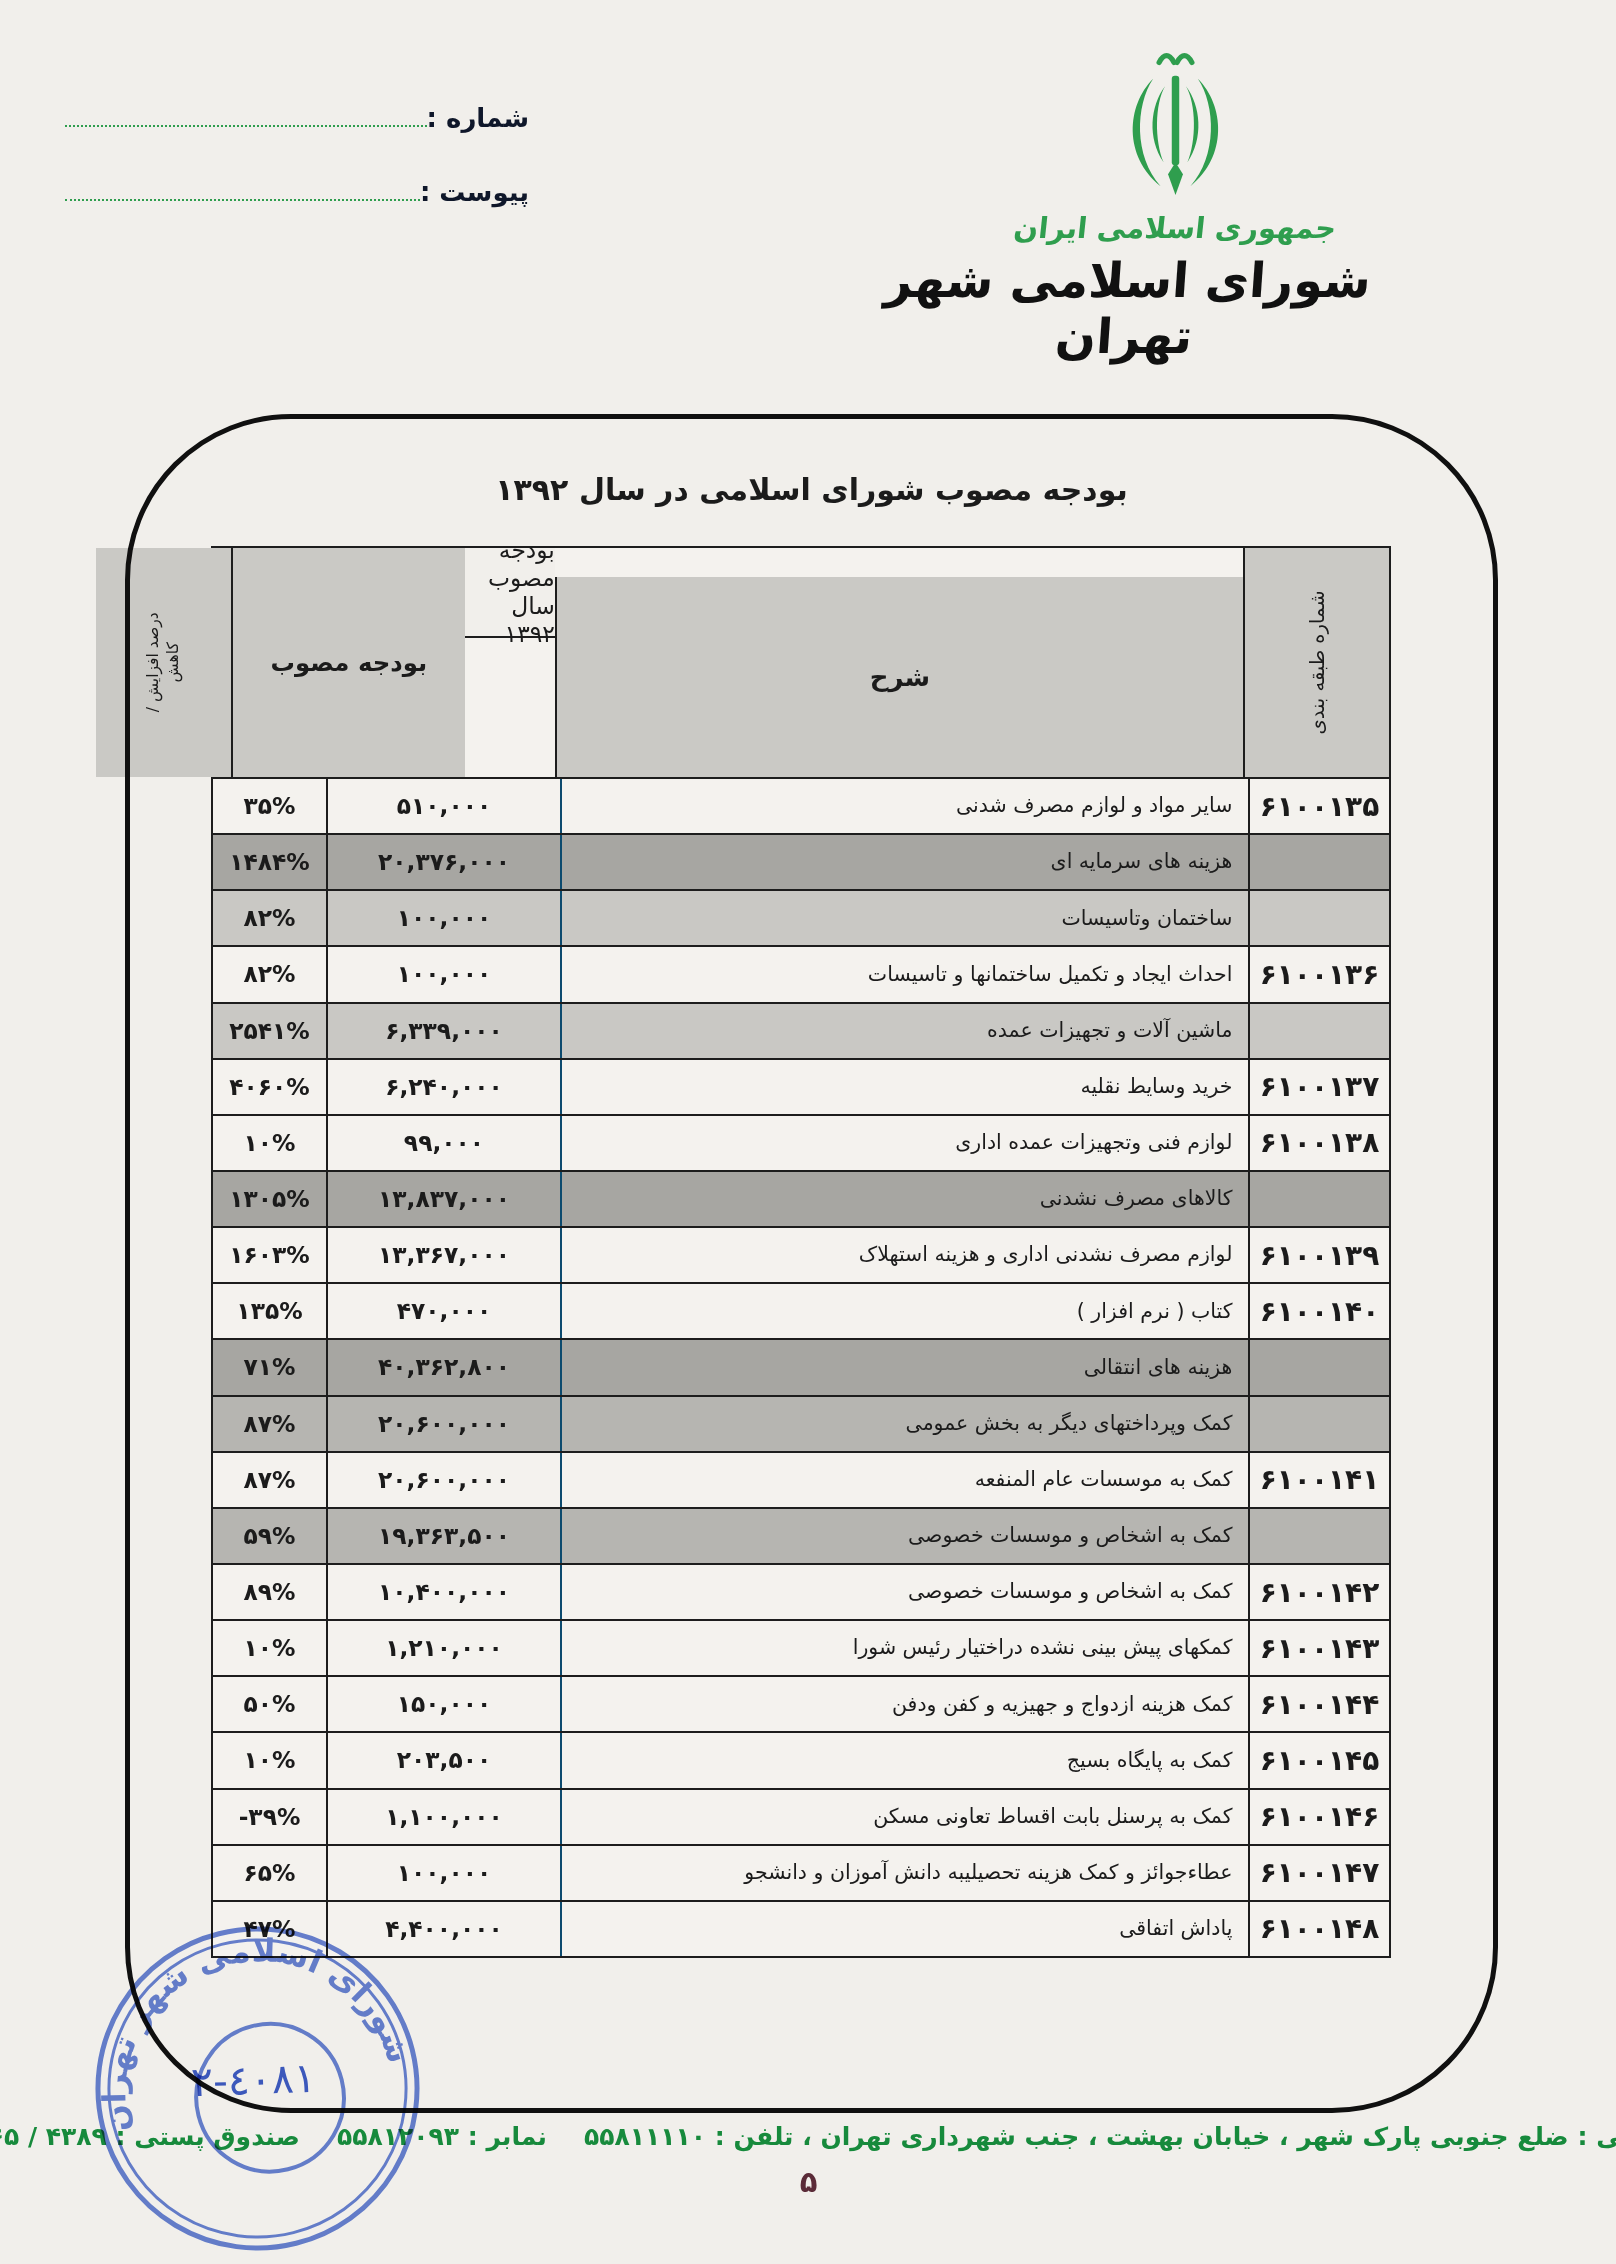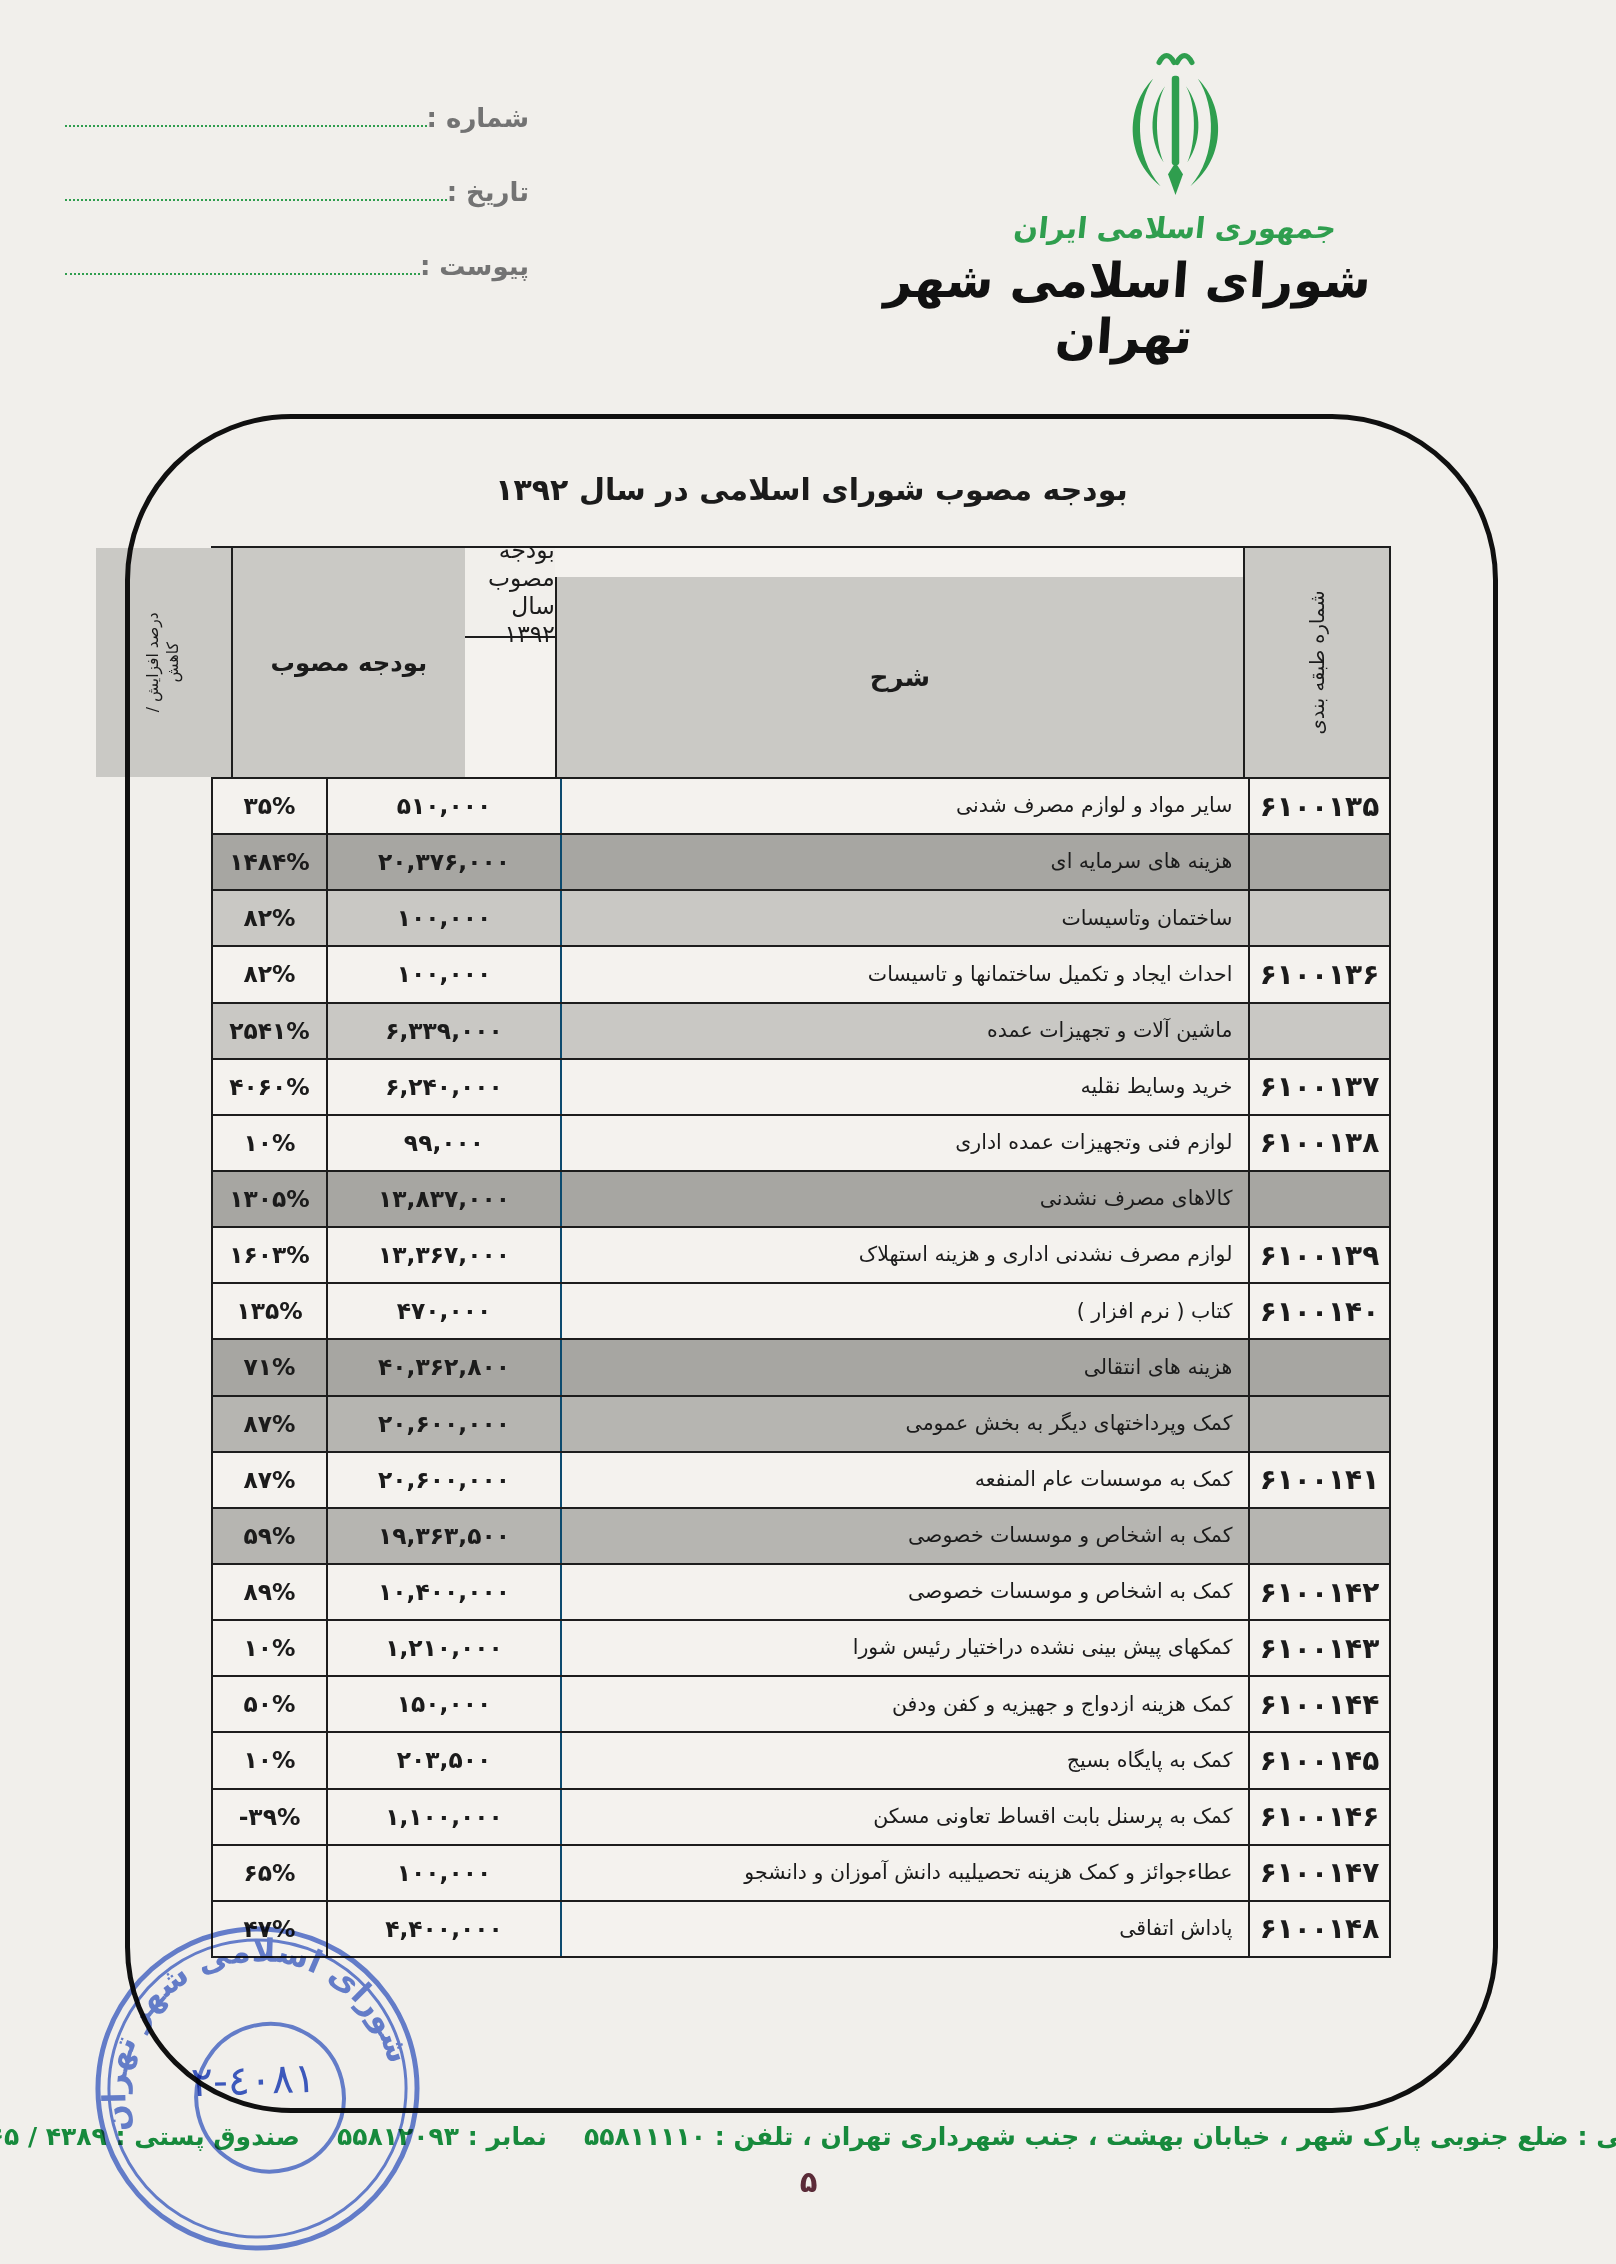--- a/index.html
+++ b/index.html
@@ -13,21 +13,21 @@
   }
 
   
   .lh-fields{
     position:absolute;left:57px;top:86px;width:478px;
     display:flex;flex-direction:column;gap:29px;
     direction:rtl;
   }
   .lh-field{display:flex;align-items:flex-end;height:45px;}
   .lh-label{
-    color:#737373;font-weight:bold;font-size:26px;line-height:1;
+    color:#0f172a;font-weight:bold;font-size:26px;line-height:1;
     padding-right:5.9px;white-space:nowrap;
   }
   .lh-dots{flex:1;border-bottom:2.9px dotted #2f9e4e;margin-bottom:3.9px;margin-left:7.8px;}
 
   
   .emblem{position:absolute;left:1100px;top:49px;width:151px;height:164px;}
   .republic-line{
     position:absolute;left:985px;top:211px;width:380px;
     text-align:center;color:#2f9e4e;font-weight:bold;font-size:29px;
     direction:rtl;transform:skewX(-6deg);
@@ -121,24 +121,20 @@
 <body>
 
 <div class="page">
 
   <div class="lh-fields">
   <div class="lh-field">
     <span class="lh-label">شماره :</span>
     <span class="lh-dots"></span>
   </div>
 
-  <div class="lh-field">
-    <span class="lh-label">تاریخ :</span>
-    <span class="lh-dots"></span>
-  </div>
 
   <div class="lh-field">
     <span class="lh-label">پیوست :</span>
     <span class="lh-dots"></span>
   </div>
 </div>
 
   <svg class="emblem" viewBox="0 0 100 110" aria-hidden="true">
     <g stroke="#2f9e4e" stroke-width="3.5" fill="none" stroke-linecap="round">
       <path d="M39 9 q5 -9 10 0"></path>

